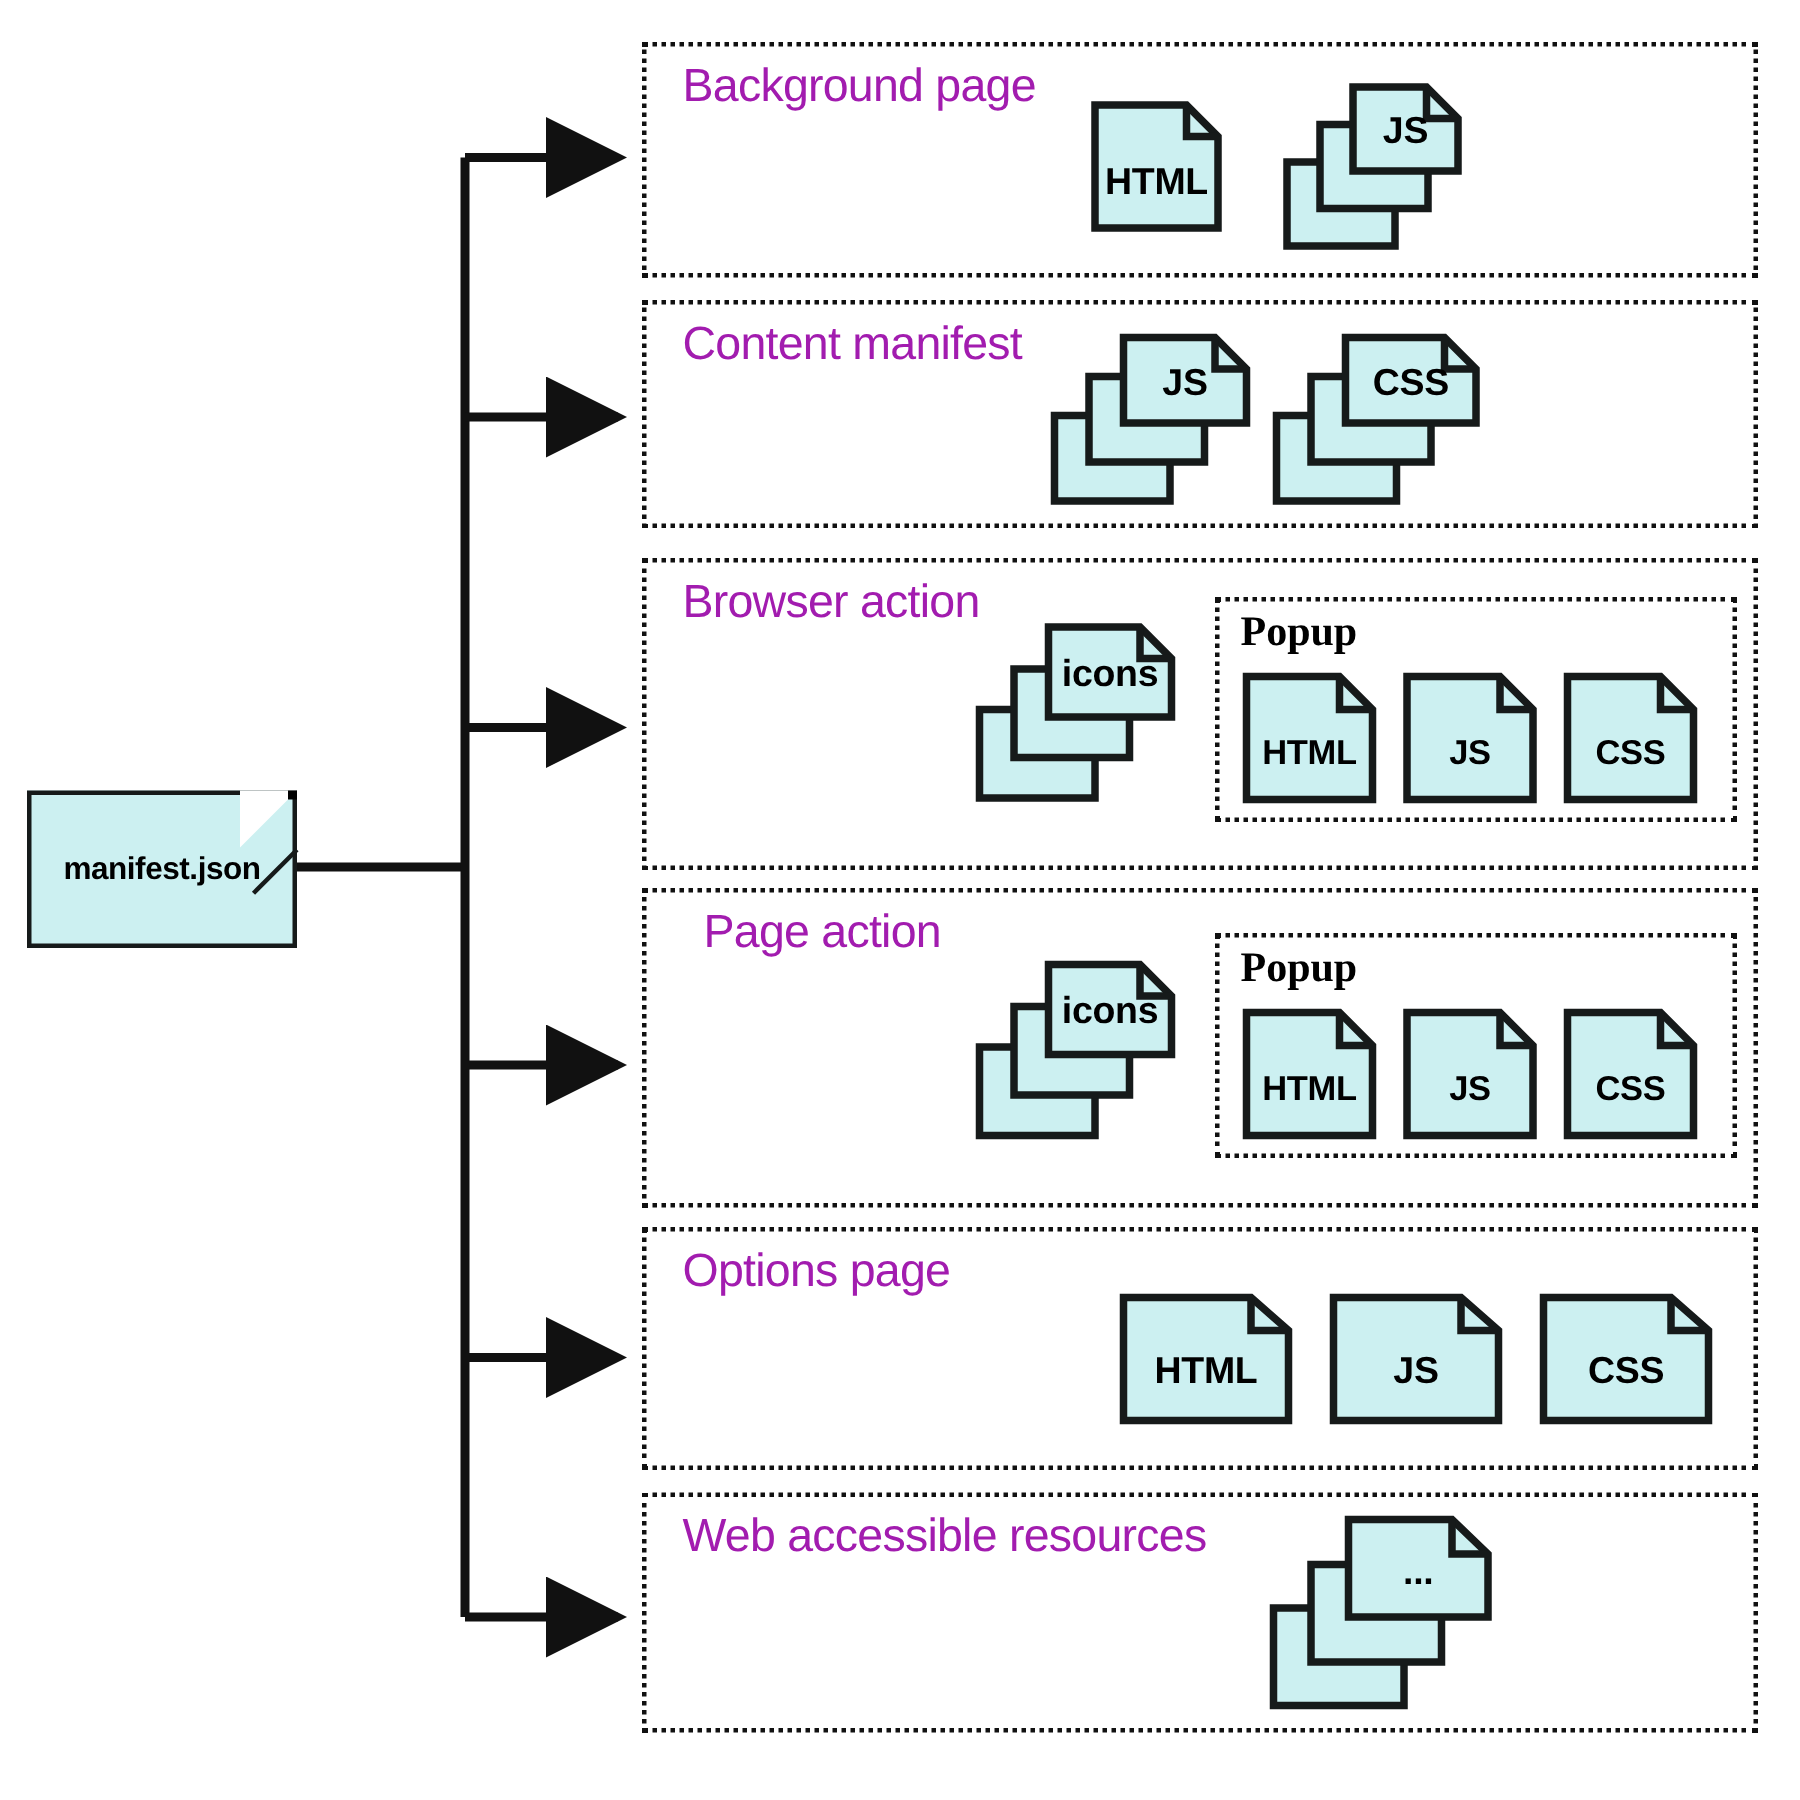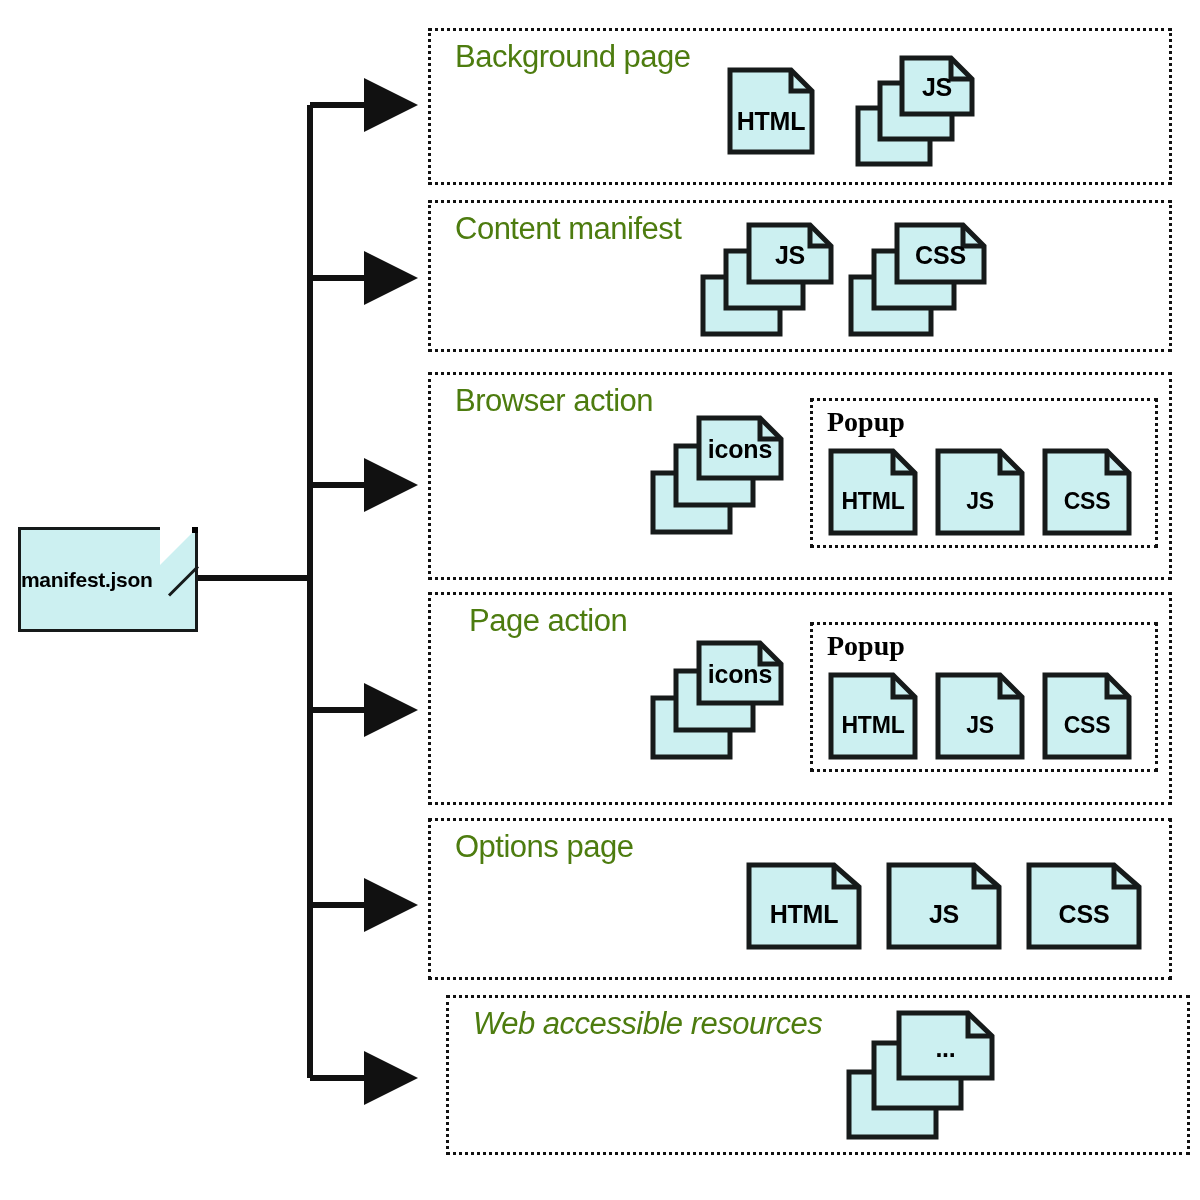--- a/index.html
+++ b/index.html
@@ -30,20 +30,21 @@
   }
 
   
   .docshape {
     position: relative;
     box-sizing: border-box;
     background: #ccf0f1;
     border: 3px solid #161a1a;
     display: flex;
     align-items: center;
+    justify-content: center;
     color: #000;
     text-align: center;
   }
   .docshape::after {
     
     content: "";
     position: absolute;
     top: -3px;
     right: -3px;
     width: 0;
@@ -86,21 +87,21 @@
     position: absolute;
     box-sizing: border-box;
     border: 3px dotted #111;
     background: transparent;
   }
   .section-title {
     position: absolute;
     left: 24px;
     top: 8px;
     font-size: 31px;
-    color: #4d7c0f;
+    color: #a21caf;
     white-space: nowrap;
     letter-spacing: -0.5px;
   }
 
   
   .popup-box {
     position: absolute;
     box-sizing: border-box;
     border: 3px dotted #111;
   }
@@ -303,21 +304,21 @@
     <span class="label" style="top:38px;">JS</span>
   </div>
   <div class="file big" style="left:1026px; top:862px; width:116px; height:88px;">
     <svg width="116" height="88" viewBox="0 0 116 88">
       <path d="M3,3 H88 L113,25 V85 H3 Z" fill="#ccf0f1" stroke="#161a1a" stroke-width="5" stroke-linejoin="miter"></path>
       <path d="M88,3 V25 H113" fill="none" stroke="#161a1a" stroke-width="5" stroke-linejoin="miter"></path>
     </svg>
     <span class="label" style="top:38px;">CSS</span>
   </div>
 
-  <div class="section" style="left:446px; top:995px; width:744px; height:160px;font-style:italic;">
+  <div class="section" style="left:428px; top:995px; width:744px; height:160px;">
     <div class="section-title">Web accessible resources</div>
   </div>
   <div class="file big" style="left:846px; top:1010px; width:150px; height:130px;">
     <svg width="150" height="130" viewBox="0 0 150 130">
       <path d="M3,62 H90 V127 H3 Z" fill="#ccf0f1" stroke="#161a1a" stroke-width="5" stroke-linejoin="miter"></path>
       <path d="M28,33 H115 V98 H28 Z" fill="#ccf0f1" stroke="#161a1a" stroke-width="5" stroke-linejoin="miter"></path>
       <path d="M53,3 H122 L146,26 V68 H53 Z" fill="#ccf0f1" stroke="#161a1a" stroke-width="5" stroke-linejoin="miter"></path>
       <path d="M122,3 V26 H146" fill="none" stroke="#161a1a" stroke-width="5" stroke-linejoin="miter"></path>
     </svg>
     <span class="label dots-label" style="top:24px; left:53px; width:93px;">...</span>

